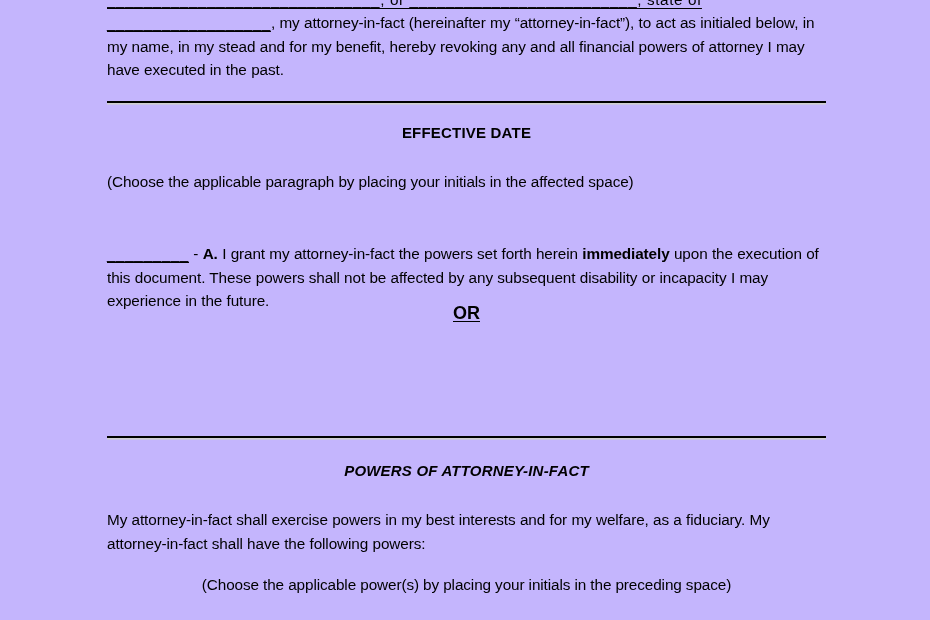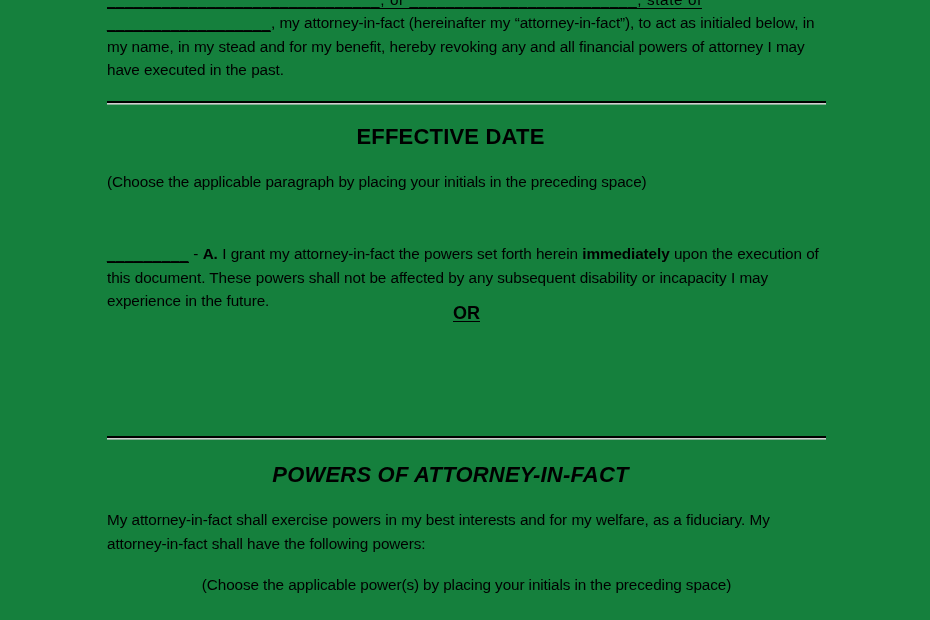--- a/index.html
+++ b/index.html
@@ -14,21 +14,21 @@
     font-family: "Liberation Sans", sans-serif;
     color: #000000;
     -webkit-font-smoothing: antialiased;
   }
 
   
   .page {
     position: relative;
     width: 930px;
     height: 620px;
-    background: #15803d;
+    background: #c4b5fd;
   }
 
   .para {
     font-size: 15.3px;
     line-height: 23.5px;
     letter-spacing: -0.1px;
     text-align: left;
     margin: 0;
     word-spacing: 0.2px;
   }
@@ -70,24 +70,24 @@
     height: 0;
     border-top: 2.4px solid #000000;
     box-shadow: 0 1.6px 0 0 #cfcfcf;
   }
   #rule-top  { top: 101px; }
   #rule-mid  { top: 436px; }
 
   
   .heading {
     position: absolute;
-    left: 91px;
+    left: 107px;
     width: 719px;
     text-align: center;
-    font-size: 22px;
+    font-size: 15px;
     font-weight: bold;
     letter-spacing: 0.2px;
   }
   #heading-effective-date { top: 124px; }
   #heading-powers         { top: 462px; font-style: italic; }
 
   
   .instruction {
     position: absolute;
     font-size: 15.3px;
@@ -147,21 +147,21 @@
   </div>
 
   <div class="intro-block">
     <p class="para"><span class="blank">__________________</span><span>, my attorney-in-fact (hereinafter my “attorney-in-fact”), to act as initialed below, in my name, in my stead and for my benefit, hereby revoking any and all financial powers of attorney I may have executed in the past.</span></p>
   </div>
 
   <div class="rule" id="rule-top"></div>
 
   <div class="heading" id="heading-effective-date">EFFECTIVE DATE</div>
 
-  <div class="instruction" id="instruction-paragraph">(Choose the applicable paragraph by placing your initials in the preceding space)</div>
+  <div class="instruction" id="instruction-paragraph">(Choose the applicable paragraph by placing your initials in the affected space)</div>
 
   <p class="para" id="option-a"><span class="blank">_________</span><span> - </span><span class="option-label">A.</span><span> I grant my attorney-in-fact the powers set forth herein </span><span class="emph">immediately</span><span> upon the execution of this document. These powers shall not be affected by any subsequent disability or incapacity I may experience in the future.</span></p>
 
   <div id="or-divider">OR</div>
 
 
   <div class="rule" id="rule-mid"></div>
 
   <div class="heading" id="heading-powers">POWERS OF ATTORNEY-IN-FACT</div>
 

